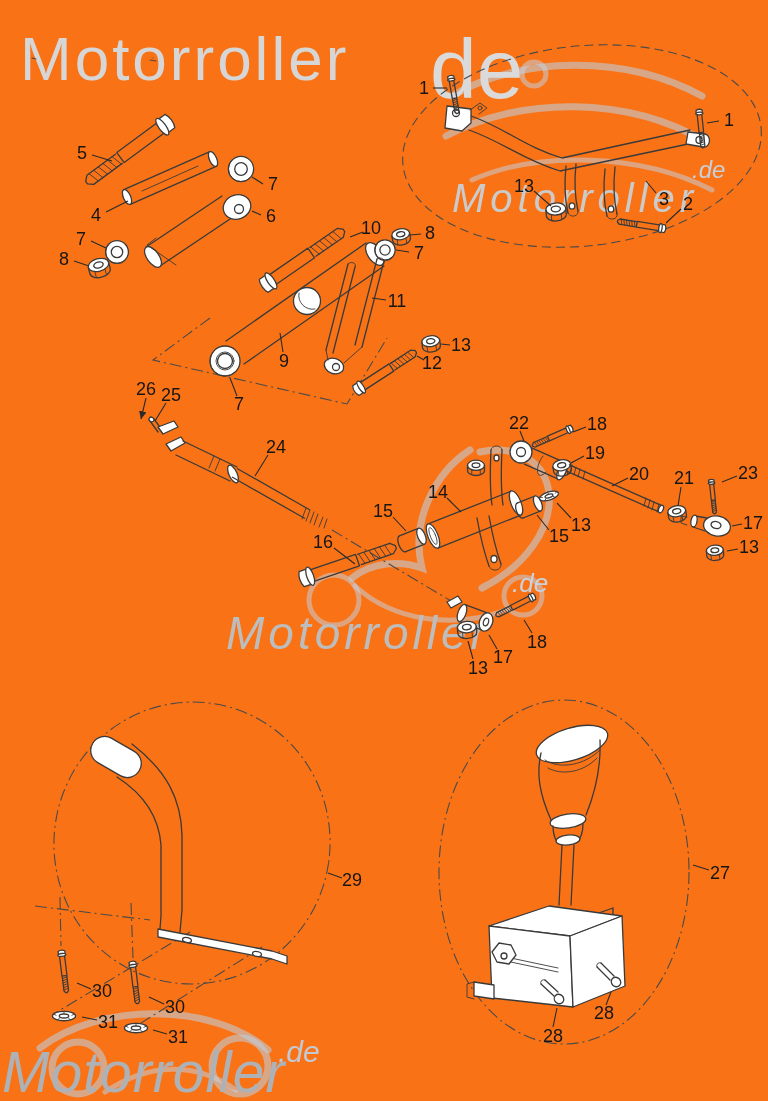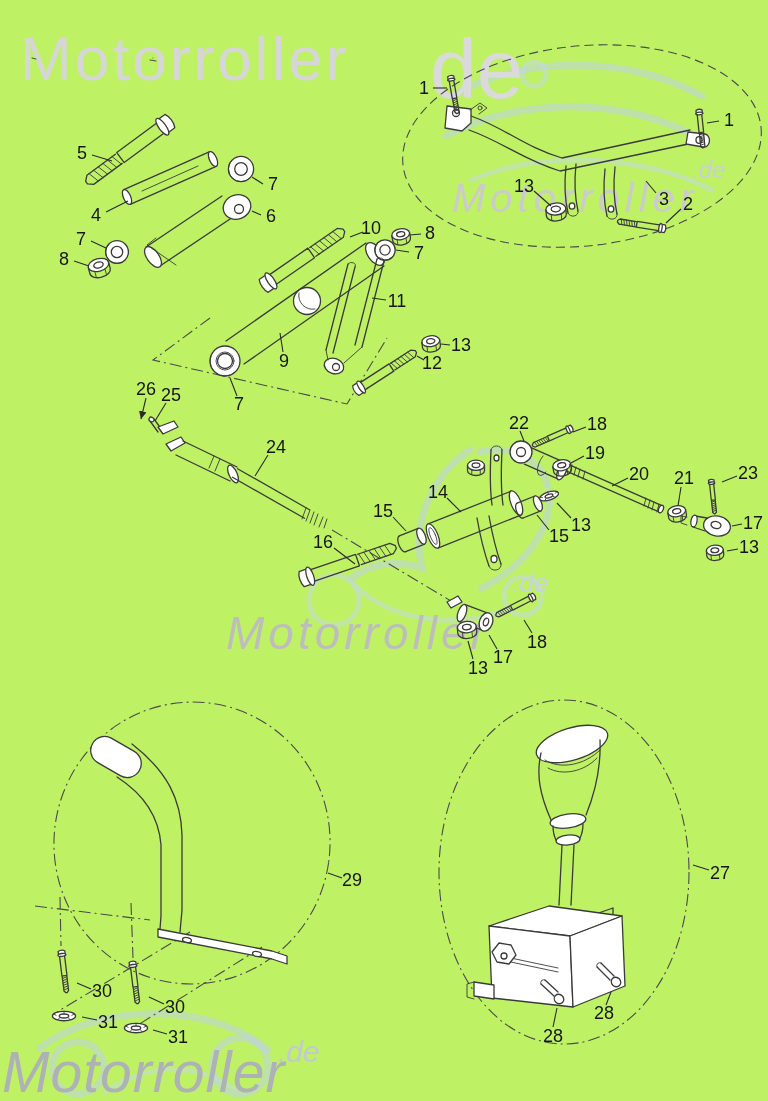--- a/index.html
+++ b/index.html
@@ -1,16 +1,16 @@
 <!DOCTYPE html>
 <html><head>
 <meta charset="utf-8">
 <style>
   html,body{margin:0;padding:0;background:#ffffff;}
-  .canvas{position:relative;width:768px;height:1101px;background:#bef264;overflow:hidden;}
+  .canvas{position:relative;width:768px;height:1101px;background:#f97316;overflow:hidden;}
   svg{display:block;}
   .ln{fill:none;stroke:#3a3a3a;stroke-width:1.3;stroke-linecap:round;stroke-linejoin:round;vector-effect:non-scaling-stroke;}
   .lnthin{fill:none;stroke:#3a3a3a;stroke-width:.9;stroke-linecap:round;vector-effect:non-scaling-stroke;}
   .fw{fill:#ffffff;stroke:#3a3a3a;stroke-width:1.3;stroke-linejoin:round;vector-effect:non-scaling-stroke;}
   .dash{fill:none;stroke:#4a4a4a;stroke-width:1.1;stroke-dasharray:9 5;vector-effect:non-scaling-stroke;}
   .dashdot{fill:none;stroke:#4a4a4a;stroke-width:1.1;stroke-dasharray:12 4 2 4;vector-effect:non-scaling-stroke;}
   .wm-blue{fill:none;stroke:#bed1e6;stroke-width:7;opacity:.55;stroke-linecap:round;}
   .wm-blue-thin{fill:none;stroke:#c4d6ea;stroke-width:5;opacity:.5;stroke-linecap:round;}
   .leader{stroke:#2a2a2a;stroke-width:1.1;fill:none;}
   text.callout{font-family:"Liberation Sans",sans-serif;font-size:18px;fill:#161616;}

